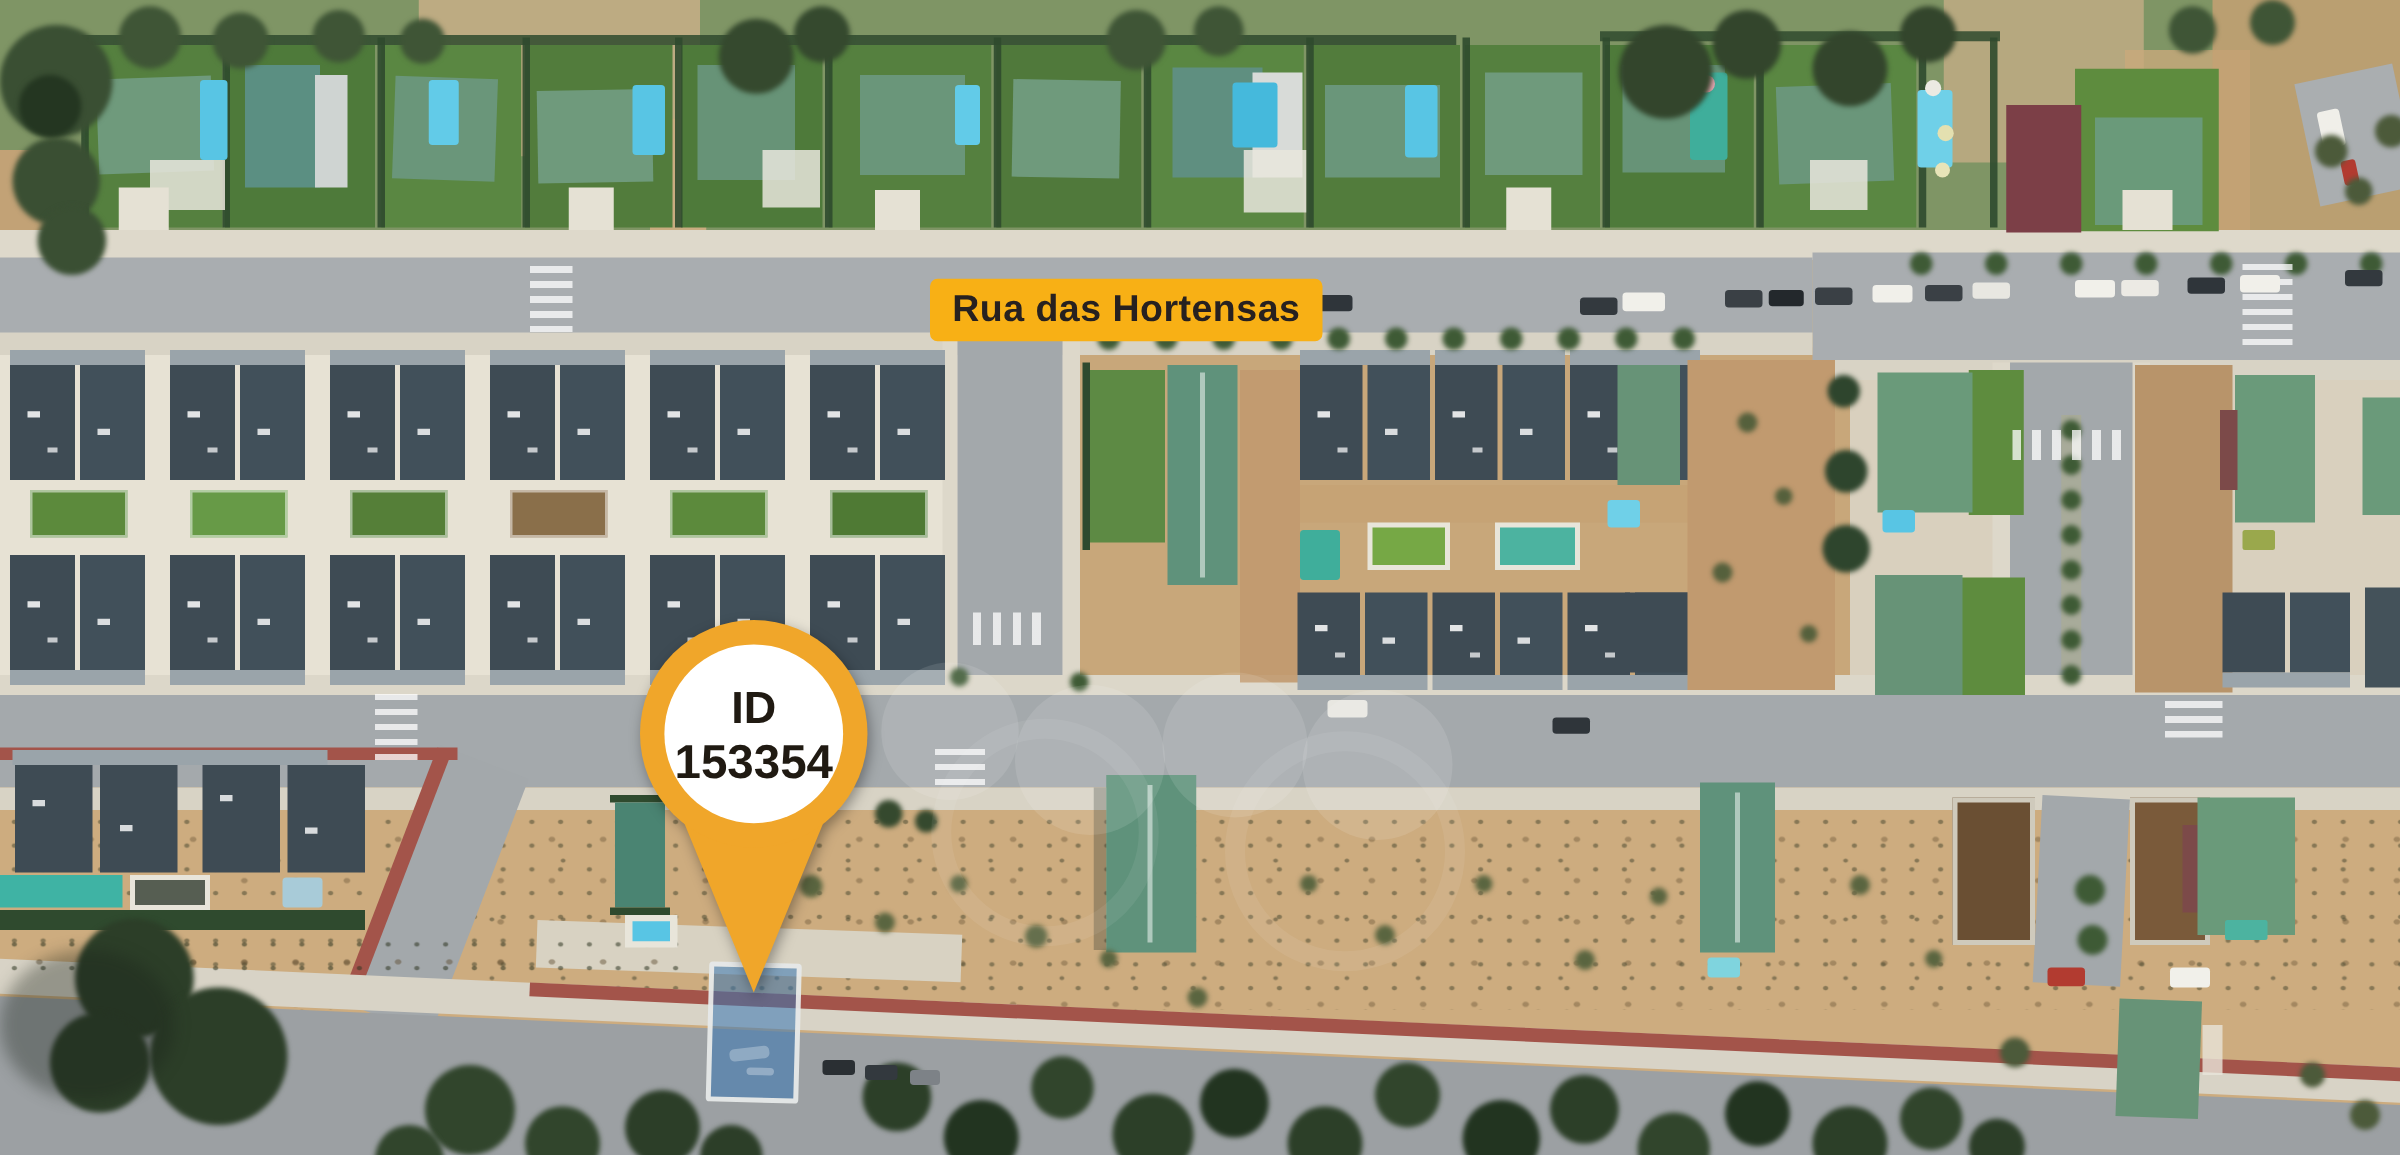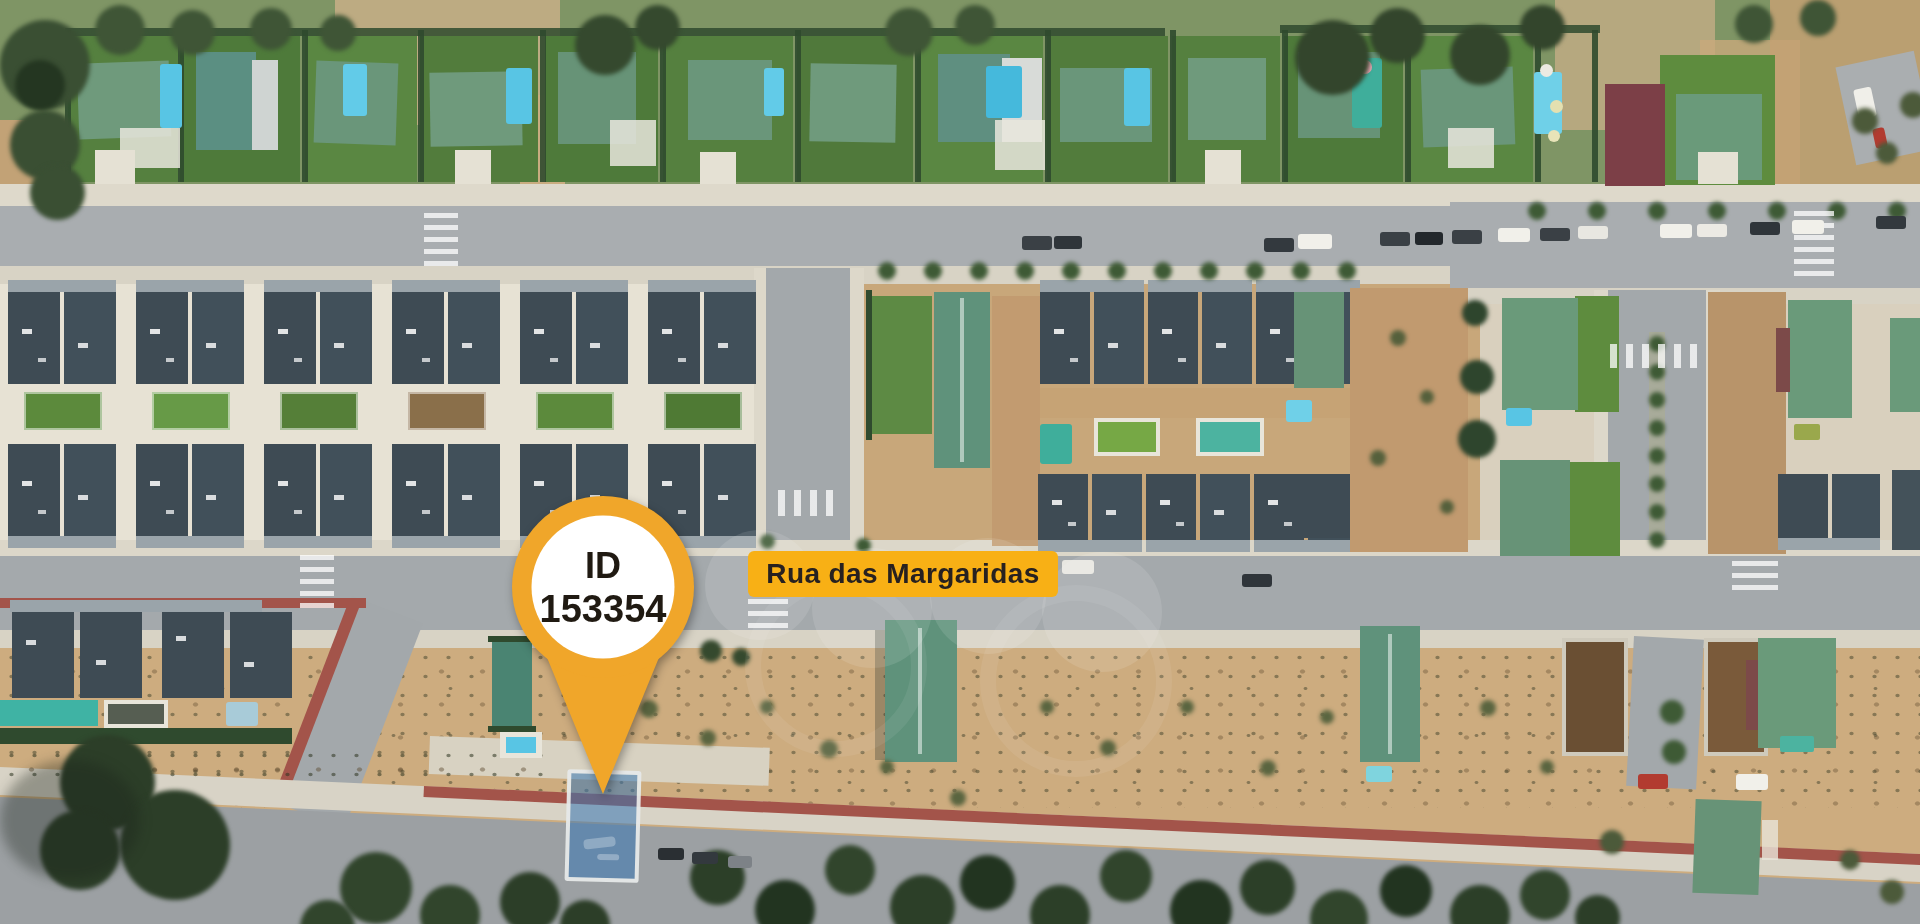--- a/index.html
+++ b/index.html
@@ -444,22 +444,22 @@
       <div class="wm" style="left: 1042px; top: 552px; width: 120px; height: 120px; background: rgba(255, 255, 255, 0.11);"></div>
       <div class="wm" style="left: 745px; top: 575px; width: 150px; height: 150px; border: 16px solid rgba(255, 255, 255, 0.07);"></div>
       <div class="wm" style="left: 980px; top: 585px; width: 160px; height: 160px; border: 16px solid rgba(255, 255, 255, 0.07);"></div>
     </div>
 
   <div class="parcel" style="left: 566px; top: 770px; width: 66px; height: 104px; transform: rotate(1.5deg); background: rgba(56, 118, 180, 0.55); border: 4px solid rgba(240, 240, 235, 0.9);">
     <div class="f" style="left:14px;top:64px;width:32px;height:10px;background:#fff;opacity:.28;transform:rotate(-8deg);border-radius:4px;"></div>
     <div class="f" style="left:28px;top:80px;width:22px;height:6px;background:#fff;opacity:.3;border-radius:3px;"></div>
   </div>
 
-  <div class="street-label" style="left: 748px; top: 551px; width: 310px; height: 46px; font-size: 28px; background: rgb(248, 176, 21); color: rgb(39, 33, 32);">
-    <span>Rua das Margaridas</span>
+  <div class="street-label" style="left: 744px; top: 223px; width: 314px; height: 50px; font-size: 30px; background: rgb(248, 176, 21); color: rgb(39, 33, 32);">
+    <span>Rua das Hortensas</span>
   </div>
 
   <svg class="pin" viewBox="0 0 194 310" style="left:506px;top:492px;width:194px;height:310px;filter:drop-shadow(2px 4px 5px rgba(0,0,0,.35));">
     <path id="pinTail" d="M33 146 L97 302 L161 146 Z" fill="#F0A62A"></path>
     <circle id="pinRing" cx="97" cy="95" r="91" fill="#F0A62A"></circle>
     <circle id="pinFace" cx="97" cy="95" r="71.5" fill="#FFFFFF"></circle>
     <text id="pinIdLabel" x="97" y="86" text-anchor="middle" font-size="36" fill="#201A12">ID</text>
     <text id="pinIdValue" x="97" y="130" text-anchor="middle" font-size="38" fill="#201A12">153354</text>
   </svg>
 </div>

